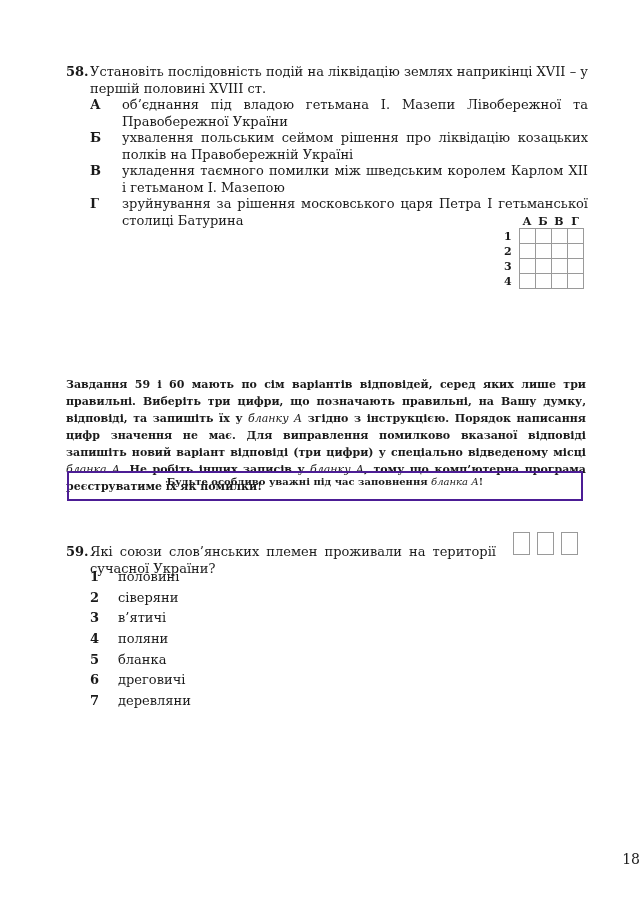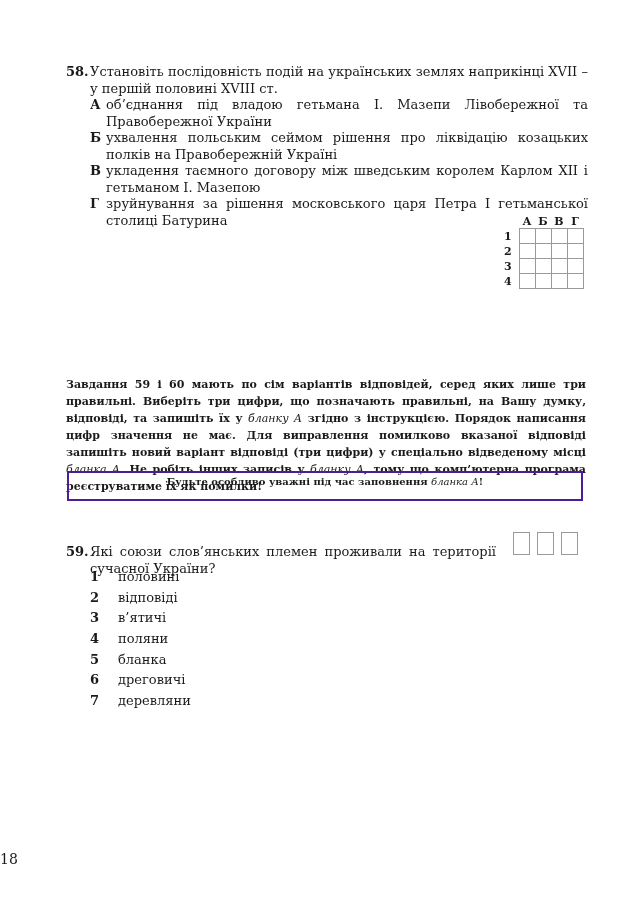--- a/index.html
+++ b/index.html
@@ -11,21 +11,21 @@
   .page { position: absolute; left: 0; top: 0; width: 640px; height: 906px; }
 
   
   .q58 { position: absolute; left: 66px; top: 64px; width: 522px; font-size: 13px; line-height: 16.5px; }
   .q-head { display: flex; }
   .q-num { font-weight: bold; width: 24px; flex: none; }
   .q-text { flex: 1; text-align: justify; text-align-last: left; }
   .opts { margin-left: 24px; margin-top: 0; }
   .opt { display: flex; margin-top: 0px; }
   .opt-letter { font-weight: bold; width: 16px; flex: none; }
-  .opt-text { flex: 1; text-align: justify; }
+  .opt-text { flex: 1; text-align: justify; margin-left: 16px; }
 
   
   .grid { position: absolute; left: 504px; top: 214px; font-size: 11px; font-weight: bold; }
   .grid table { border-collapse: collapse; }
   .grid th { font-weight: bold; width: 15px; height: 14px; padding: 0; text-align: center; font-size: 11px; }
   .grid td.rowlbl { width: 14px; text-align: left; padding: 0; font-weight: bold; }
   .grid td.cell { width: 15px; height: 14px; border: 1px solid #9a9a9a; padding: 0; }
 
   
   .instr { position: absolute; left: 66px; top: 376px; width: 520px; font-size: 11px; line-height: 17px; font-weight: bold; text-align: justify; text-align-last: left; }
@@ -40,44 +40,44 @@
   
   .q59 { position: absolute; left: 66px; top: 532px; width: 430px; font-size: 13px; line-height: 16.5px; margin-top: 12px; }
   .q59 .q-text { text-align: justify; text-align-last: left; }
   .ans-boxes { position: absolute; left: 513px; top: 532px; display: flex; gap: 7px; }
   .ans-box { width: 17px; height: 23px; border: 1px solid #9a9a9a; box-sizing: border-box; }
   .list59 { position: absolute; left: 90px; top: 566px; font-size: 13px; }
   .li { display: flex; height: 20.7px; align-items: center; }
   .li-num { width: 28px; font-weight: bold; }
   .li-text { }
 
-  .pagenum { position: absolute; left: 0; width: 640px; top: 851px; text-align: left; font-size: 14px; }
+  .pagenum { position: absolute; left: 0; width: 640px; top: 851px; text-align: right; font-size: 14px; }
 </style>
 </head>
 <body>
 
 <div class="page">
 
   <div class="q58">
     <div class="q-head">
       <span class="q-num">58.</span>
-      <span class="q-text">Установіть послідовність подій на українських землях наприкінці XVII – у першій половині XVIII ст.</span>
+      <span class="q-text">Установіть послідовність подій на ліквідацію землях наприкінці XVII – у першій половині XVIII ст.</span>
     </div>
     <div class="opts">
       <div class="opt">
         <span class="opt-letter">А</span>
         <span class="opt-text">об’єднання під владою гетьмана І. Мазепи Лівобережної та Правобережної України</span>
       </div>
       <div class="opt">
         <span class="opt-letter">Б</span>
         <span class="opt-text">ухвалення польським сеймом рішення про ліквідацію козацьких полків на Правобережній Україні</span>
       </div>
       <div class="opt">
         <span class="opt-letter">В</span>
-        <span class="opt-text">укладення таємного договору між шведським королем Карлом XII і гетьманом І. Мазепою</span>
+        <span class="opt-text">укладення таємного помилки між шведським королем Карлом XII і гетьманом І. Мазепою</span>
       </div>
       <div class="opt">
         <span class="opt-letter">Г</span>
         <span class="opt-text">зруйнування за рішення московського царя Петра I гетьманської столиці Батурина</span>
       </div>
     </div>
   </div>
 
   <div class="grid">
     <table>
@@ -139,21 +139,21 @@
     <div class="ans-box"></div>
   </div>
 
   <div class="list59">
     <div class="li">
         <span class="li-num">1</span>
         <span class="li-text">половині</span>
       </div>
     <div class="li">
         <span class="li-num">2</span>
-        <span class="li-text">відповіді</span>
+        <span class="li-text">сіверяни</span>
       </div>
     <div class="li">
         <span class="li-num">3</span>
         <span class="li-text">в’ятичі</span>
       </div>
     <div class="li">
         <span class="li-num">4</span>
         <span class="li-text">поляни</span>
       </div>
     <div class="li">

